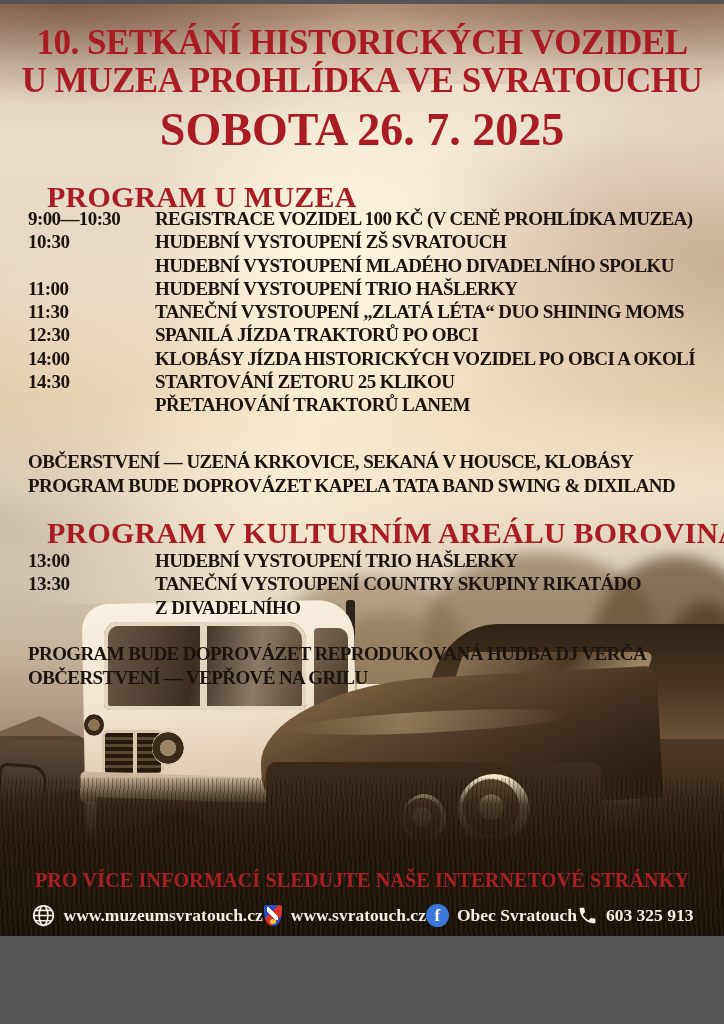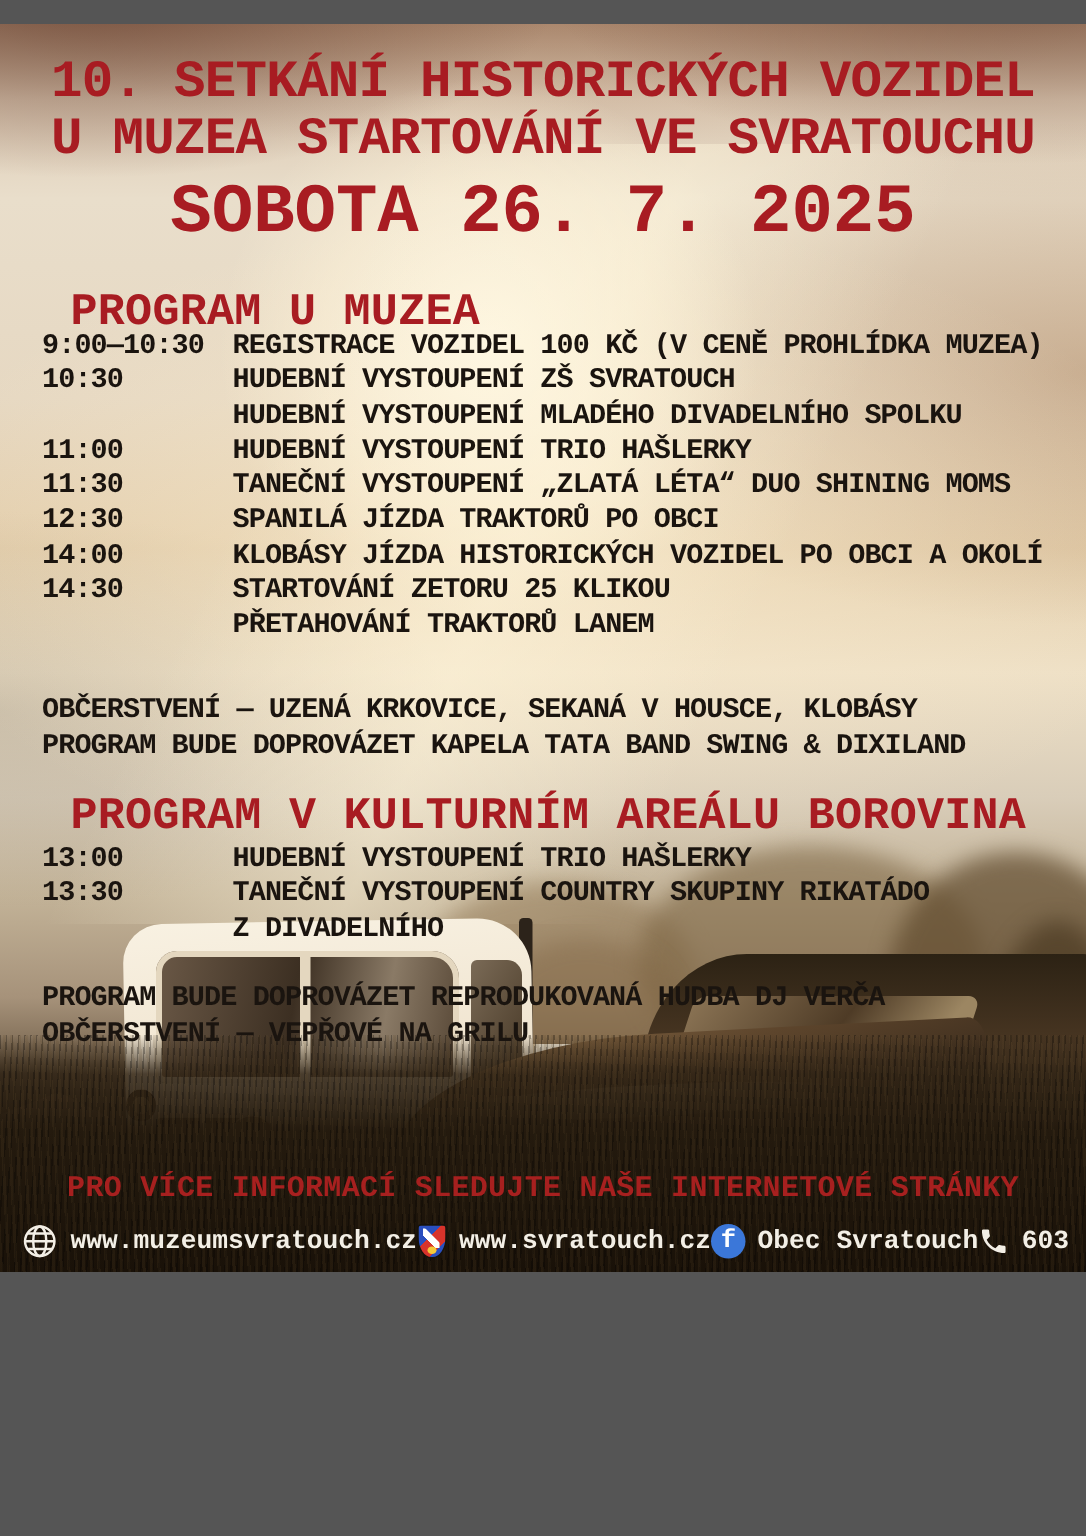--- a/index.html
+++ b/index.html
@@ -1,18 +1,18 @@
 <!DOCTYPE html>
 <html><head>
 <meta charset="utf-8">
 <style>
   html,body { margin:0; padding:0; background:#555; }
   .poster {
-    position:relative; width:724px; height:832px; margin:16px auto;
-    overflow:hidden; font-family:Liberation Mono, monospace;
+    position:relative; width:724px; height:932px; margin:4px auto;
+    overflow:hidden; font-family:Liberation Serif, serif;
     background:
       radial-gradient(circle 250px at 45% 26%, rgba(255,248,228,.95), rgba(255,244,218,.5) 45%, rgba(255,240,210,0) 72%),
       radial-gradient(ellipse 620px 320px at 50% 42%, rgba(250,235,205,.65), rgba(250,235,205,0) 70%),
       radial-gradient(ellipse 520px 240px at 100% 28%, rgba(165,122,84,.45), rgba(165,122,84,0) 70%),
       radial-gradient(ellipse 430px 190px at 0% 55%, rgba(152,142,126,.35), rgba(152,142,126,0) 70%),
       radial-gradient(ellipse 420px 170px at 8% -3%, rgba(104,64,48,.8), rgba(104,64,48,0) 75%),
       radial-gradient(ellipse 430px 180px at 94% -5%, rgba(112,70,52,.7), rgba(112,70,52,0) 75%),
       radial-gradient(ellipse 520px 210px at 50% -9%, rgba(150,100,74,.5), rgba(150,100,74,0) 80%),
       linear-gradient(180deg,#b3967c 0%,#dccab4 6%,#e9decb 14%,#e6d8c2 30%,#e2cca9 42%,#eee0c6 52%,#d9cdb9 62%,#c2b297 70%,#a6927a 78%,#6e5c46 84%,#3a2c1d 89%,#22180e 94%,#1b120a 100%);
   }
@@ -128,21 +128,21 @@
   .ptime { width:127px; flex:none; }
   .pdesc { flex:1; white-space:nowrap; }
   .notes { position:absolute; left:28px; right:4px; font-size:19px; line-height:23.5px; letter-spacing:-.6px; white-space:nowrap; }
   .notes1 { top:446px; } .notes2 { top:638px; }
 
   
   .footer { position:absolute; left:0; right:0; bottom:0; z-index:3; }
   .info-line { position:absolute; bottom:44px; left:0; right:0; text-align:center;
     color:#a7201f; font-weight:bold; font-size:20px; letter-spacing:.2px; }
   .links { position:absolute; bottom:8px; left:14px; right:14px; display:flex;
-    align-items:center; justify-content:space-between; color:#f3efe6; font-weight:bold; font-size:17.5px; }
+    align-items:center; justify-content:center; color:#f3efe6; font-weight:bold; font-size:17.5px; }
   .link { display:flex; align-items:center; gap:8px; white-space:nowrap; }
   .icon { display:inline-flex; align-items:center; justify-content:center; }
   .fb { width:23px; height:23px; border-radius:50%; background:#3b77d9; color:#fff;
     font-size:17px; line-height:23px; text-align:center; display:inline-block; }
   .fb::after { content:"f"; font-weight:bold; }
   .shield { position:relative; width:18px; height:21px; display:inline-block; overflow:hidden;
     background:linear-gradient(135deg,#2a4fbf 0 38%, #d8332b 38% 72%, #2a4fbf 72%);
     border:1px solid #16120c; border-radius:3px 3px 48% 48% / 3px 3px 62% 62%; }
   .shield::before { content:""; position:absolute; left:3px; top:2px; width:11px; height:13px;
     background:linear-gradient(45deg, rgba(0,0,0,0) 34%, #ffffff 36% 60%, rgba(0,0,0,0) 62%); }
@@ -194,21 +194,21 @@
     <div class="car-mesh"></div>
     <div class="car-fog"></div>
     <div class="car-wheel"></div>
 
     <div class="grass"></div>
   </div>
 
   <div class="content">
     <div class="title">
       <div class="title-l1">10. SETKÁNÍ HISTORICKÝCH VOZIDEL</div>
-      <div class="title-l2">U MUZEA STARTOVÁNÍ VE SVRATOUCHU</div>
+      <div class="title-l2">U MUZEA PROHLÍDKA VE SVRATOUCHU</div>
       <div class="title-l3">SOBOTA 26. 7. 2025</div>
     </div>
 
     <div class="sec-head head1">PROGRAM U MUZEA</div>
 
     <div class="rows rows1">
       <div class="prow">
         <span class="ptime">9:00—10:30</span>
         <span class="pdesc">REGISTRACE VOZIDEL 100 KČ (V CENĚ PROHLÍDKA MUZEA)</span>
       </div>

